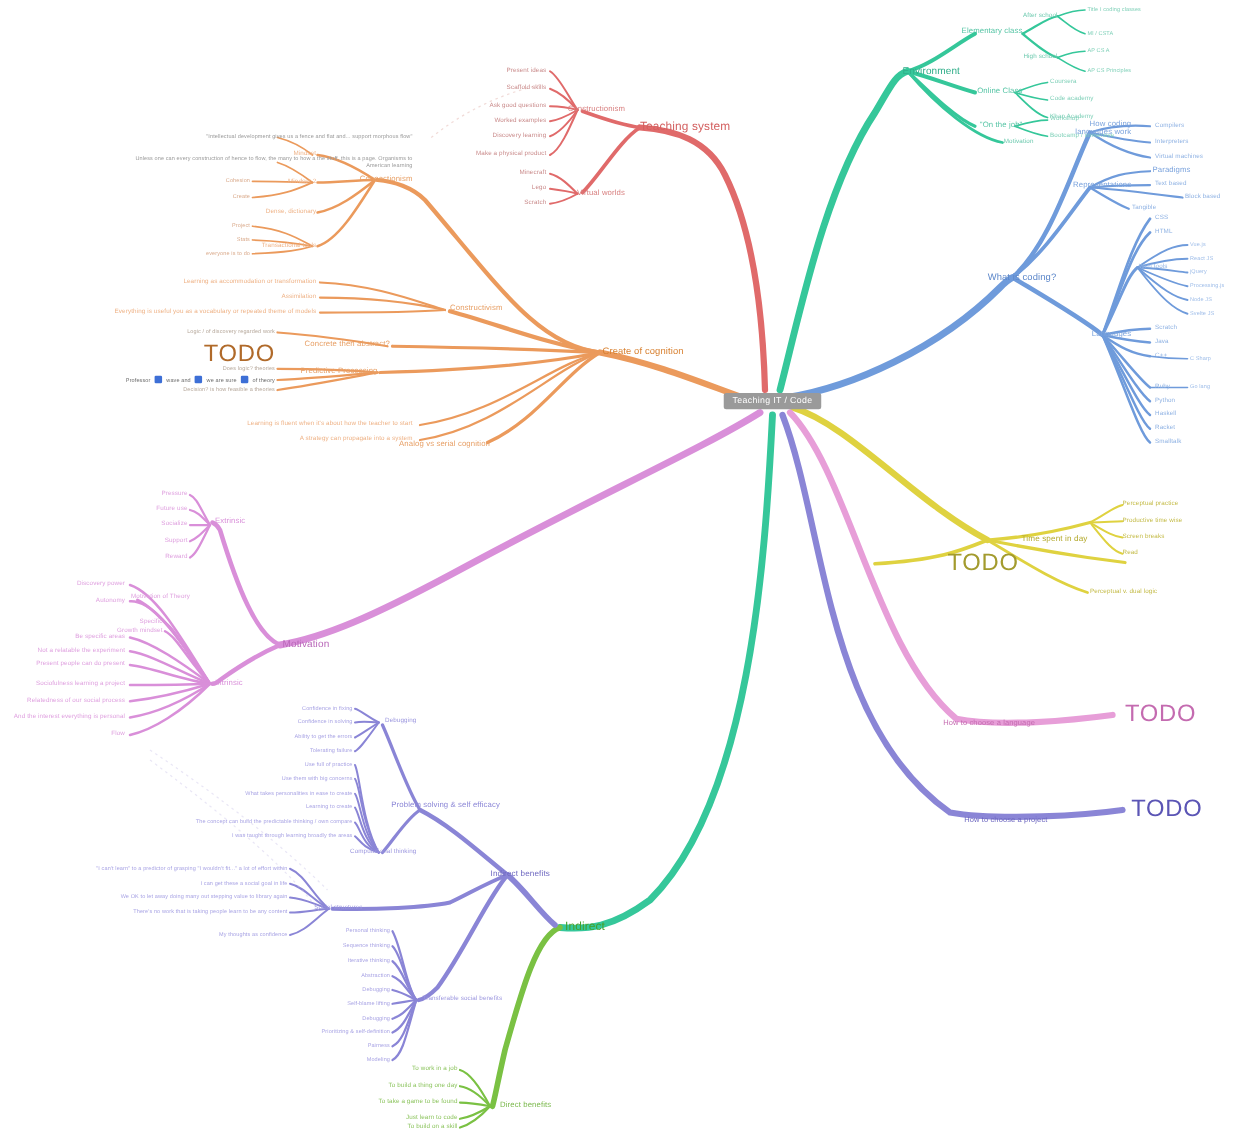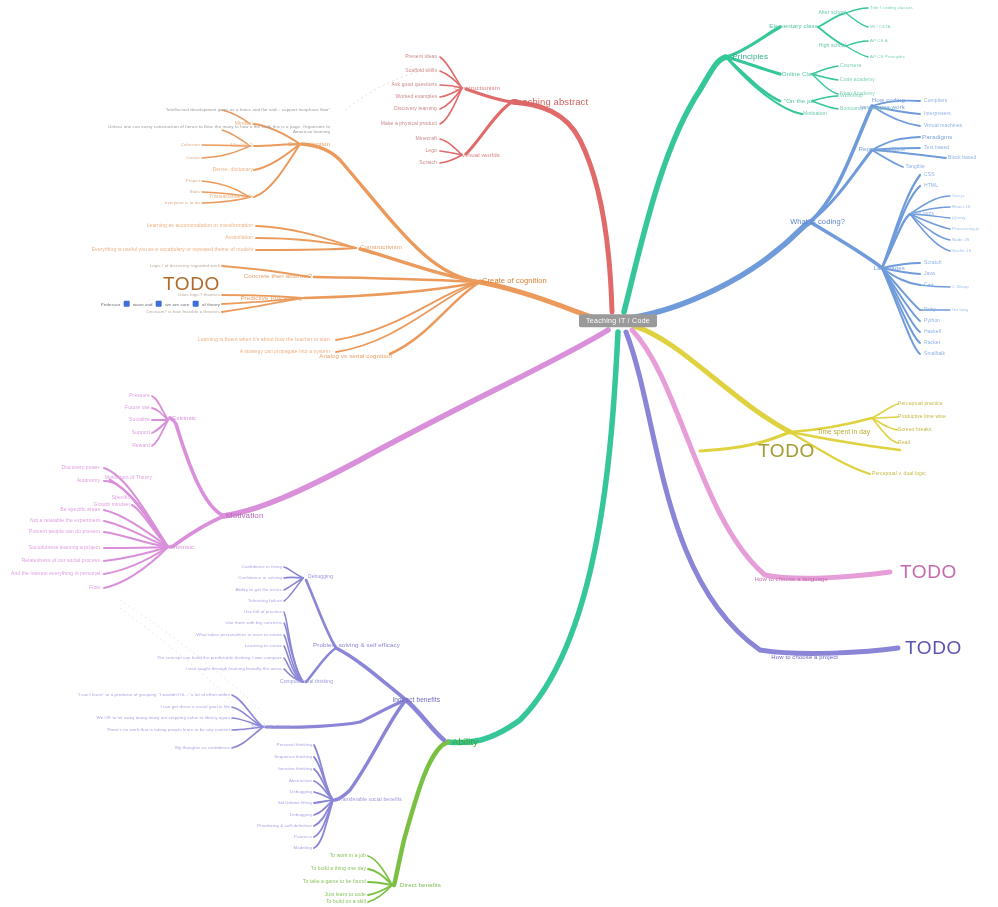--- a/index.html
+++ b/index.html
@@ -249,34 +249,34 @@
 
     <g fill="none" stroke-dasharray="2 3" stroke-width="1" opacity="0.45">
       <path d="M345 110 C370 90 400 75 432 68" stroke="#e0b0a8"></path>
       <path d="M120 600 C180 640 230 680 262 712" stroke="#cfc9ea"></path>
       <path d="M120 608 C190 660 235 700 256 730" stroke="#cfc9ea"></path>
     </g>
   </svg>
 
   <div class="node lbl-root" style="left:618px; top:321px;">Teaching IT / Code</div>
 
-  <div class="node lbl-l1" style="left:512px; top:102px; color:#d35f5f;">Teaching abstract</div>
+  <div class="node lbl-l1" style="left:512px; top:102px; color:#d35f5f;">Teaching system</div>
   <div class="node lbl-l2 anchor-r" style="left:500px; top:88px; color:#d88080;">Constructionism</div>
   <div class="node lbl-l2 anchor-r" style="left:500px; top:155px; color:#d88080;">Virtual worlds</div>
   <div class="node lbl-l3 anchor-r" style="left:437px; top:57px; color:#c98a8a;">Present ideas</div>
   <div class="node lbl-l3 anchor-r" style="left:437px; top:71px; color:#c98a8a;">Scaffold skills</div>
   <div class="node lbl-l3 anchor-r" style="left:437px; top:85px; color:#c98a8a;">Ask good questions</div>
   <div class="node lbl-l3 anchor-r" style="left:437px; top:97px; color:#c98a8a;">Worked examples</div>
   <div class="node lbl-l3 anchor-r" style="left:437px; top:109px; color:#c98a8a;">Discovery learning</div>
   <div class="node lbl-l3 anchor-r" style="left:437px; top:124px; color:#c98a8a;">Make a physical product</div>
   <div class="node lbl-l3 anchor-r" style="left:437px; top:139px; color:#c98a8a;">Minecraft</div>
   <div class="node lbl-l3 anchor-r" style="left:437px; top:151px; color:#c98a8a;">Lego</div>
   <div class="node lbl-l3 anchor-r" style="left:437px; top:163px; color:#c98a8a;">Scratch</div>
 
-  <div class="node lbl-l1 anchor-r" style="left:768px; top:57px; color:#2fae89; font-size:8px;">Principles</div>
+  <div class="node lbl-l1 anchor-r" style="left:768px; top:57px; color:#2fae89; font-size:8px;">Environment</div>
   <div class="node lbl-l2 anchor-r" style="left:818px; top:26px; color:#54c4a4;">Elementary class</div>
   <div class="node lbl-l2 anchor-r" style="left:818px; top:74px; color:#54c4a4;">Online Class</div>
   <div class="node lbl-l2 anchor-r" style="left:818px; top:101px; color:#54c4a4;">"On the job"</div>
   <div class="node lbl-l3" style="left:803px; top:114px; color:#6cc9ae;">Motivation</div>
   <div class="node lbl-l3 anchor-r" style="left:846px; top:13px; color:#6cc9ae;">After school</div>
   <div class="node lbl-l3 anchor-r" style="left:846px; top:46px; color:#6cc9ae;">High school</div>
   <div class="node lbl-l4" style="left:870px; top:8px; color:#7fd0b8;">Title I coding classes</div>
   <div class="node lbl-l4" style="left:870px; top:27px; color:#7fd0b8;">Ml / CSTA</div>
   <div class="node lbl-l4" style="left:870px; top:41px; color:#7fd0b8;">AP CS A</div>
   <div class="node lbl-l4" style="left:870px; top:57px; color:#7fd0b8;">AP CS Principles</div>
@@ -324,21 +324,21 @@
   <div class="node lbl-l3" style="left:898px; top:430px; color:#c3ba45;">Screen breaks</div>
   <div class="node lbl-l3" style="left:898px; top:443px; color:#c3ba45;">Read</div>
   <div class="node lbl-l3" style="left:872px; top:474px; color:#c3ba45;">Perceptual v. dual logic</div>
 
   <div class="node lbl-l2 anchor-r" style="left:828px; top:579px; color:#c46bb0; font-size:6px;">How to choose a language</div>
   <div class="node todo" style="left:900px; top:572px; color:#c46bb0;">TODO</div>
 
   <div class="node lbl-l2 anchor-r" style="left:838px; top:657px; color:#6d67c0; font-size:6px;">How to choose a project</div>
   <div class="node todo" style="left:905px; top:648px; color:#5b55b5;">TODO</div>
 
-  <div class="node lbl-l1" style="left:452px; top:742px; color:#45a02a;">Ability</div>
+  <div class="node lbl-l1" style="left:452px; top:742px; color:#45a02a;">Indirect</div>
   <div class="node lbl-l2" style="left:400px; top:885px; color:#7ab84b;">Direct benefits</div>
   <div class="node lbl-l3 anchor-r" style="left:366px; top:856px; color:#8cc45e;">To work in a job</div>
   <div class="node lbl-l3 anchor-r" style="left:366px; top:869px; color:#8cc45e;">To build a thing one day</div>
   <div class="node lbl-l3 anchor-r" style="left:366px; top:882px; color:#8cc45e;">To take a game to be found</div>
   <div class="node lbl-l3 anchor-r" style="left:366px; top:895px; color:#8cc45e;">Just learn to code</div>
   <div class="node lbl-l3 anchor-r" style="left:366px; top:902px; color:#8cc45e;">To build on a skill</div>
 
   <div class="node lbl-l2 anchor-r" style="left:440px; top:700px; color:#6d67c0; font-size:6.5px;">Indirect benefits</div>
   <div class="node lbl-l2 anchor-r" style="left:400px; top:645px; color:#8a85d6;">Problem solving &amp; self efficacy</div>
   <div class="node lbl-l3" style="left:308px; top:577px; color:#9a95de;">Debugging</div>

